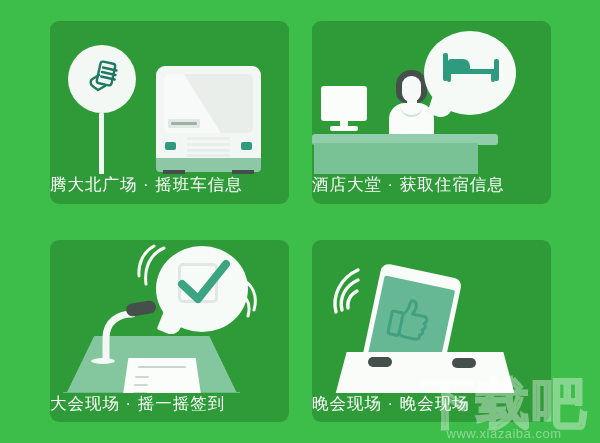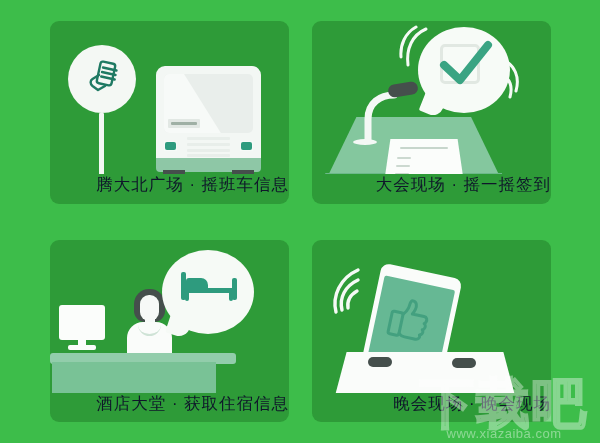--- a/index.html
+++ b/index.html
@@ -41,22 +41,22 @@
     display: flex;
     flex-direction: column;
   }
   .scene {
     position: relative;
     flex: 1 1 auto;
     overflow: hidden;
   }
   .caption {
     flex: 0 0 auto;
-    text-align: right;
-    color: #0f172a;
+    text-align: left;
+    color: #ffffff;
     font-size: 16.5px;
     letter-spacing: 1px;
     padding-bottom: 10px;
     padding-top: 1px;
     white-space: nowrap;
     line-height: 1.1;
   }
 
   
   .sign-pole {
@@ -516,20 +516,51 @@
           <div class="bus-tire right"></div>
         </div>
 
       </div>
       <div class="caption">腾大北广场 · 摇班车信息</div>
     </div>
 
     <div class="card">
       <div class="scene">
 
+        <div class="monitor-screen"></div>
+        <div class="monitor-neck"></div>
+        <div class="monitor-base"></div>
+
+        <div class="person-hair"></div>
+        <div class="person-face"></div>
+        <div class="person-neck"></div>
+        <div class="person-body"></div>
+        <div class="person-collar"></div>
+
+        <div class="bubble-tail"></div>
+        <div class="bubble"></div>
+        <div class="bed">
+          <div class="bed-head"></div>
+          <div class="bed-pillow"></div>
+          <div class="bed-mattress"></div>
+          <div class="bed-foot"></div>
+          <div class="bed-leg l"></div>
+          <div class="bed-leg r"></div>
+        </div>
+
+        <div class="desk-top"></div>
+        <div class="desk-front"></div>
+
+      </div>
+      <div class="caption">酒店大堂 · 获取住宿信息</div>
+    </div>
+
+    <div class="card">
+      <div class="scene">
+
         <svg class="arcs-left" width="36" height="52" viewBox="0 0 36 52">
           <g fill="none" stroke="#f5faf5" stroke-width="3" stroke-linecap="round">
             <path d="M30 4 C16 10 10 24 12 40"></path>
             <path d="M20 2 C9 8 4 20 5 32"></path>
           </g>
         </svg>
         <svg class="arcs-right" width="28" height="44" viewBox="0 0 28 44">
           <g fill="none" stroke="#f5faf5" stroke-width="3" stroke-linecap="round">
             <path d="M4 2 C17 8 22 20 18 34"></path>
             <path d="M2 16 C12 21 15 29 12 40"></path>
@@ -558,51 +589,20 @@
         <div class="mic-head"></div>
         <div class="mic-base"></div>
 
       </div>
       <div class="caption">大会现场 · 摇一摇签到</div>
     </div>
 
     <div class="card">
       <div class="scene">
 
-        <div class="monitor-screen"></div>
-        <div class="monitor-neck"></div>
-        <div class="monitor-base"></div>
-
-        <div class="person-hair"></div>
-        <div class="person-face"></div>
-        <div class="person-neck"></div>
-        <div class="person-body"></div>
-        <div class="person-collar"></div>
-
-        <div class="bubble-tail"></div>
-        <div class="bubble"></div>
-        <div class="bed">
-          <div class="bed-head"></div>
-          <div class="bed-pillow"></div>
-          <div class="bed-mattress"></div>
-          <div class="bed-foot"></div>
-          <div class="bed-leg l"></div>
-          <div class="bed-leg r"></div>
-        </div>
-
-        <div class="desk-top"></div>
-        <div class="desk-front"></div>
-
-      </div>
-      <div class="caption">酒店大堂 · 获取住宿信息</div>
-    </div>
-
-    <div class="card">
-      <div class="scene">
-
         <svg class="waves" viewBox="0 0 46 52">
           <g fill="none" stroke="#f5faf5" stroke-width="3.4" stroke-linecap="round">
             <path d="M6 48 C2 32 10 14 28 6"></path>
             <path d="M12 46 C9 34 15 22 28 16"></path>
             <path d="M18 44 C17 37 20 31 27 27"></path>
           </g>
         </svg>
 
         <div class="phone">
           <div class="phone-screen"></div>

